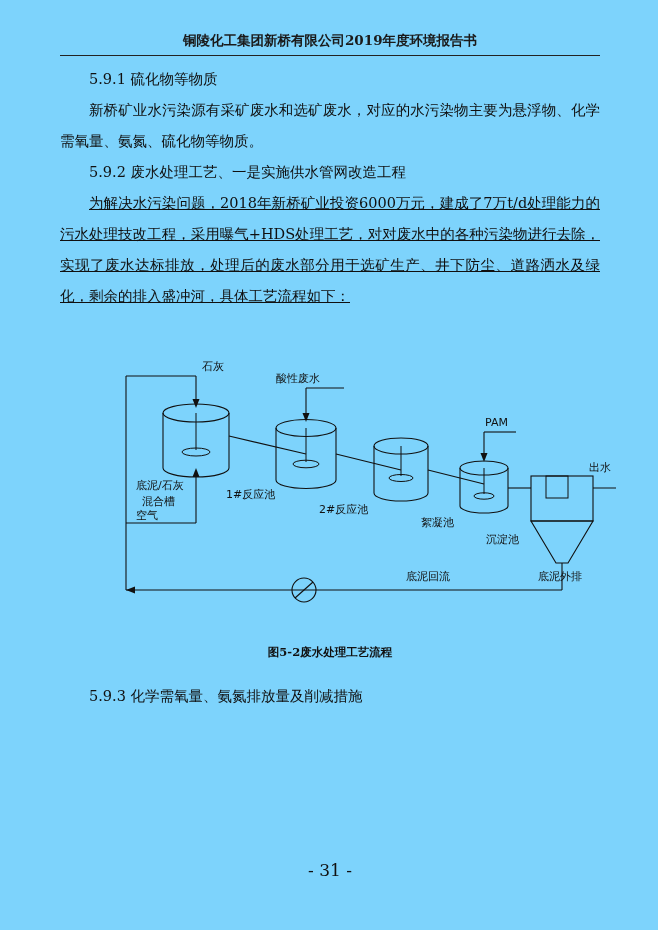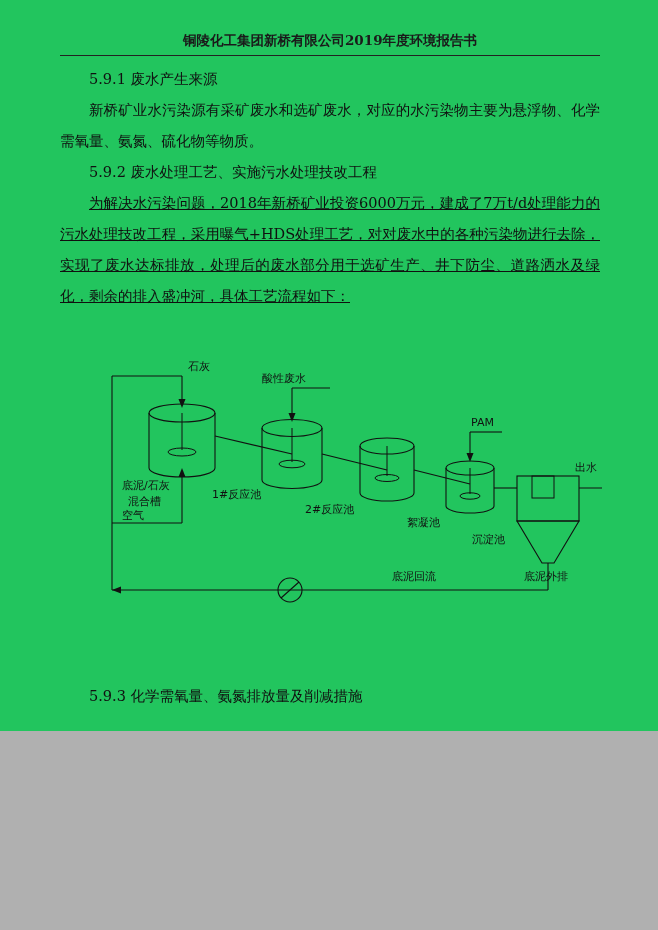--- a/index.html
+++ b/index.html
@@ -3,22 +3,22 @@
 <meta charset="utf-8">
 <style>
   html, body {
     margin: 0;
     padding: 0;
     background: #b0b0b0;
   }
   .page {
     position: relative;
     width: 658px;
-    height: 731px;
-    background: #22c55e;
+    height: 930px;
+    background: #7dd3fc;
     margin: 0 auto;
     box-sizing: border-box;
     font-family: "DejaVu Sans", sans-serif;
     overflow: hidden;
   }
   .page-inner {
     position: absolute;
     left: 60px;
     top: 0;
     width: 540px;
@@ -61,21 +61,21 @@
     left: 0;
     width: 540px;
     font-family: "DejaVu Serif", serif;
     font-size: 14.5px;
     line-height: 31px;
     color: #101010;
     text-indent: 2em;
   }
   .figure-wrap {
     position: absolute;
-    left: 2px;
+    left: 16px;
     top: 358px;
     width: 540px;
     height: 280px;
   }
   .fig-caption {
     position: absolute;
     left: 0;
     top: 645px;
     width: 540px;
     text-align: center;
@@ -102,25 +102,25 @@
 </style>
 </head>
 <body>
 
 <div class="page">
   <div class="page-inner">
 
     <div class="header">铜陵化工集团新桥有限公司2019年度环境报告书</div>
     <div class="header-rule"></div>
 
-    <div class="sec-head" style="top:64px;">5.9.1 废水产生来源</div>
+    <div class="sec-head" style="top:64px;">5.9.1 硫化物等物质</div>
 
     <div class="body-text indent2" style="top:95px;">新桥矿业水污染源有采矿废水和选矿废水，对应的水污染物主要为悬浮物、化学需氧量、氨氮、硫化物等物质。</div>
 
-    <div class="sec-head" style="top:157px;">5.9.2 废水处理工艺、实施污水处理技改工程</div>
+    <div class="sec-head" style="top:157px;">5.9.2 废水处理工艺、一是实施供水管网改造工程</div>
 
     <div class="body-text indent2" style="top:188px;text-decoration:underline;">为解决水污染问题，2018年新桥矿业投资6000万元，建成了7万t/d处理能力的污水处理技改工程，采用曝气+HDS处理工艺，对对废水中的各种污染物进行去除，实现了废水达标排放，处理后的废水部分用于选矿生产、井下防尘、道路洒水及绿化，剩余的排入盛冲河，具体工艺流程如下：</div>
 
     <div class="figure-wrap">
       <svg width="540" height="280" viewBox="0 0 540 280">
 
         <line x1="50" y1="18" x2="50" y2="232" stroke="#111" stroke-width="1.1"></line>
         <line x1="50" y1="18" x2="120" y2="18" stroke="#111" stroke-width="1.1"></line>
 
         <line x1="120" y1="18" x2="120" y2="42" stroke="#111" stroke-width="1.1"></line>
@@ -199,20 +199,21 @@
         <line x1="505" y1="205" x2="505" y2="232" stroke="#111" stroke-width="0"></line>
         <text x="462" y="222">底泥外排</text>
 
         <circle cx="228" cy="232" r="12" fill="none" stroke="#111" stroke-width="1.1"></circle>
         <line x1="219" y1="240" x2="237" y2="224" stroke="#111" stroke-width="1.1"></line>
         <text x="330" y="222">底泥回流</text>
 
       </svg>
     </div>
 
+    <div class="fig-caption">图5-2废水处理工艺流程</div>
 
     <div class="sec-head" style="top:681px;">5.9.3 化学需氧量、氨氮排放量及削减措施</div>
 
 
     <div class="footer">- 31 -</div>
 
   </div>
 </div>
 
 </body></html>

